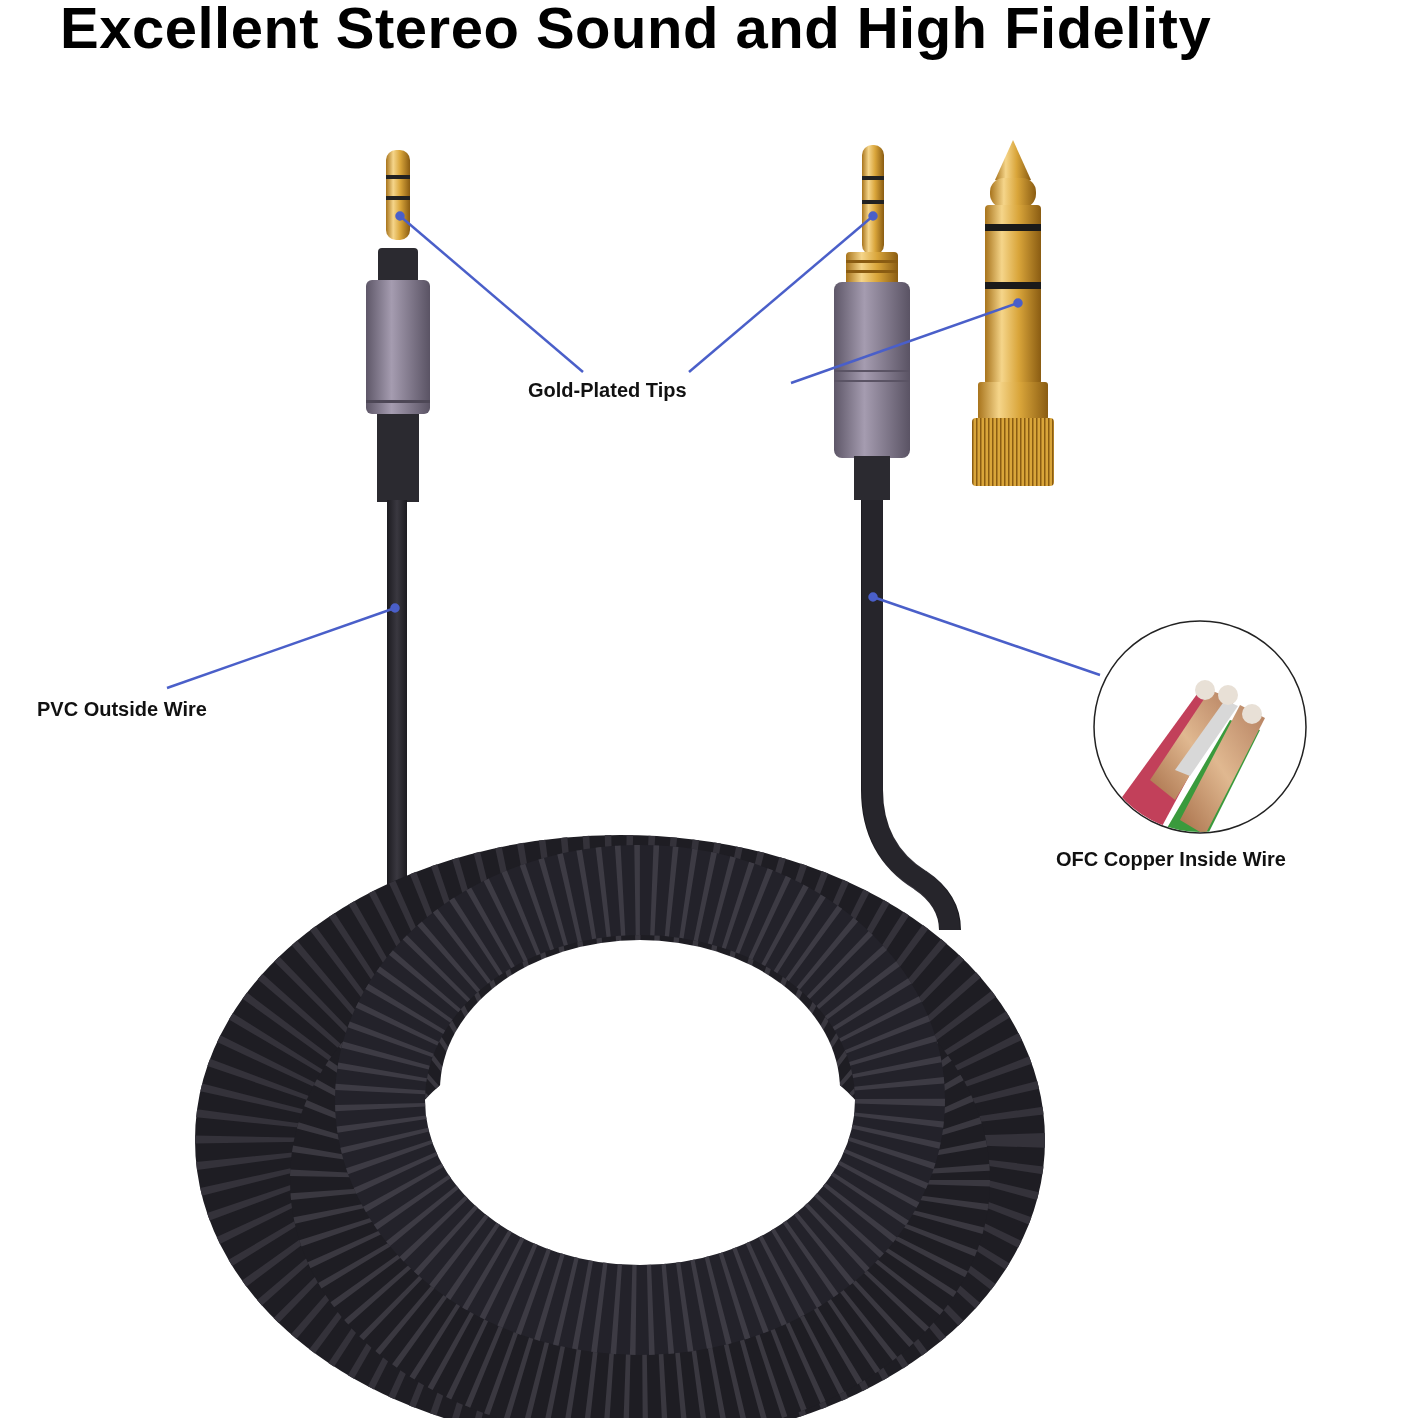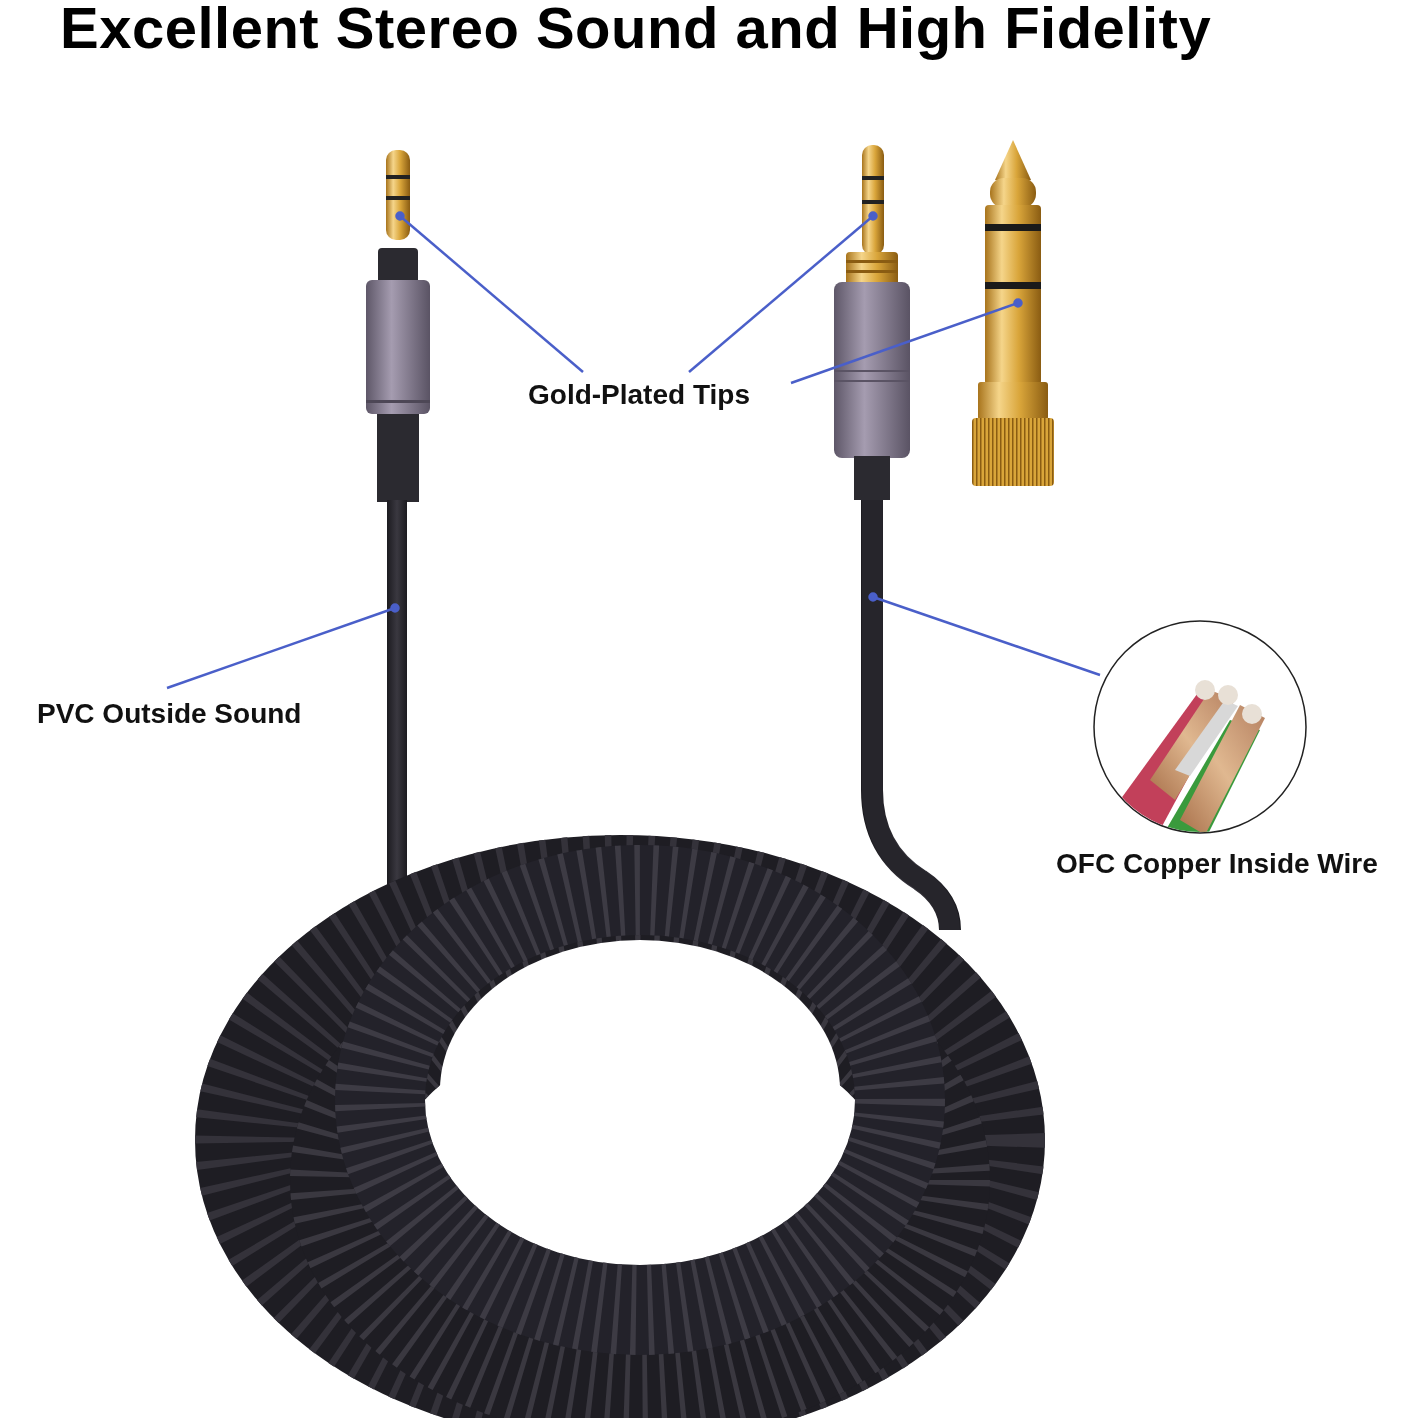--- a/index.html
+++ b/index.html
@@ -1,18 +1,18 @@
 <!DOCTYPE html>
 <html><head>
 <meta charset="utf-8">
 <style>
   html, body { margin:0; padding:0; background:#ffffff; }
   body { width:1418px; height:1418px; position:relative; overflow:hidden; font-family:"Liberation Sans", sans-serif; }
   .title { position:absolute; left:60px; top:-6px; font-size:58px; font-weight:bold; color:#000; white-space:nowrap; letter-spacing:0.5px; transform:scaleX(1.0); transform-origin:left; }
-  .label { position:absolute; font-weight:bold; color:#111; font-size:28px; white-space:nowrap; }
+  .label { position:absolute; font-weight:bold; color:#111; font-size:20px; white-space:nowrap; }
   #lbl-gold { left:528px; top:379px; }
   #lbl-pvc { left:37px; top:698px; }
   #lbl-ofc { left:1056px; top:848px; }
   svg.art { position:absolute; left:0; top:0; }
 </style>
 </head>
 <body>
 
 <div class="title">Excellent Stereo Sound and High Fidelity</div>
 
@@ -122,14 +122,14 @@
     <line x1="1018" y1="303" x2="791" y2="383"></line>
       <circle cx="1018" cy="303" r="3.5"></circle>
     <line x1="395" y1="608" x2="167" y2="688"></line>
       <circle cx="395" cy="608" r="3.5"></circle>
     <line x1="873" y1="597" x2="1100" y2="675"></line>
       <circle cx="873" cy="597" r="3.5"></circle>
   </g>
 </svg>
 
 <div class="label" id="lbl-gold">Gold-Plated Tips</div>
-<div class="label" id="lbl-pvc">PVC Outside Sound</div>
+<div class="label" id="lbl-pvc">PVC Outside Wire</div>
 <div class="label" id="lbl-ofc">OFC Copper Inside Wire</div>
 
 </body></html>

